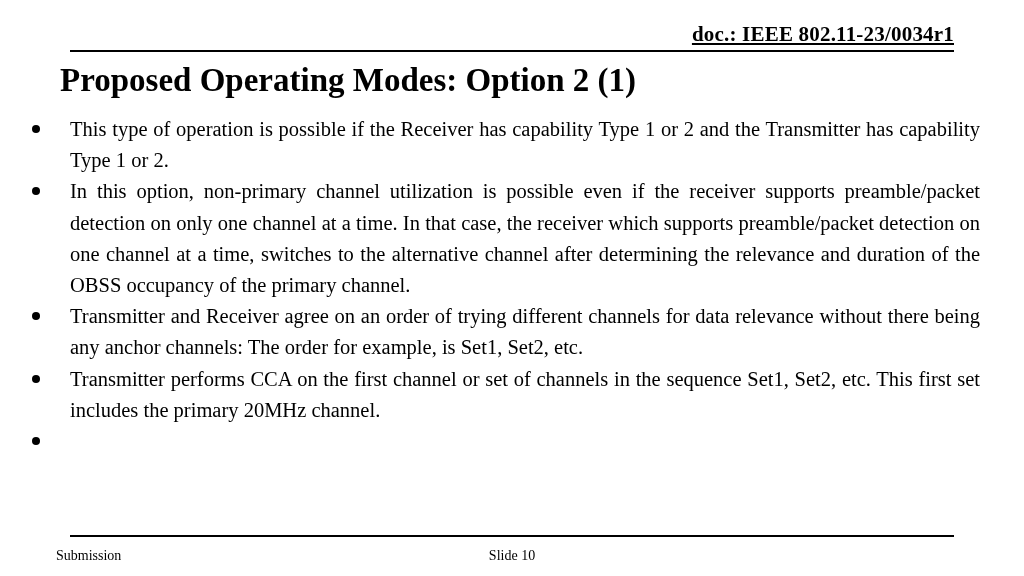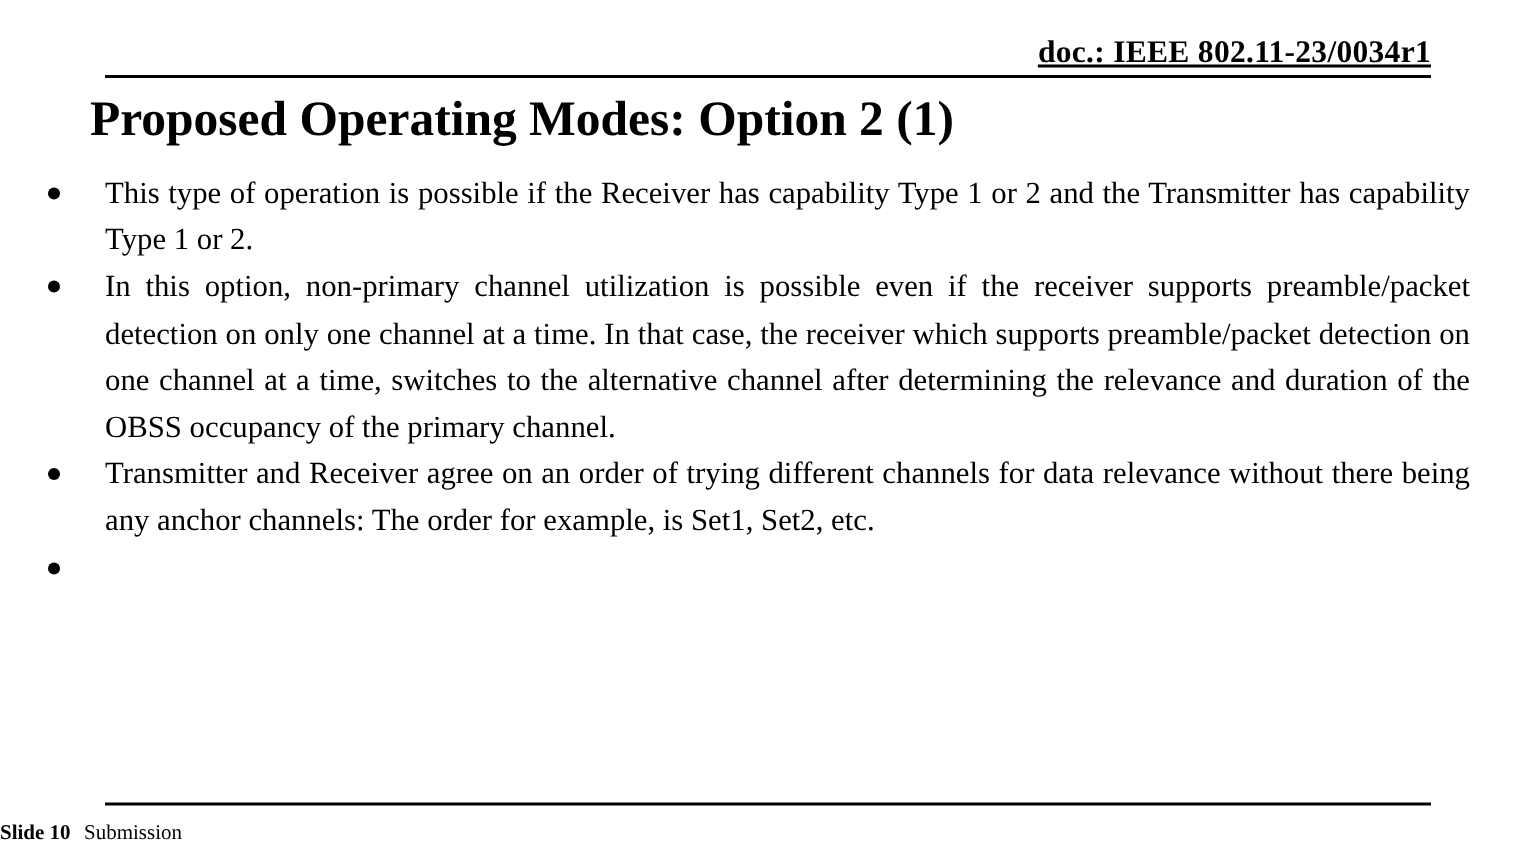--- a/index.html
+++ b/index.html
@@ -91,24 +91,23 @@
     top: 547px;
     left: 56px;
     font-size: 14px;
     line-height: 18px;
   }
   .footer-center {
     position: absolute;
     top: 547px;
     left: 0;
     width: 1024px;
-    text-align: left;
+    text-align: center;
     font-size: 14px;
     line-height: 18px;
-    font-weight: bold;
   }
 </style>
 </head>
 <body>
 
 <div class="slide">
 
   <div class="doc-header">doc.: IEEE 802.11-23/0034r1</div>
 
   <div class="header-rule"></div>
@@ -123,20 +122,24 @@
     <li>
       <span class="bullet-dot"></span>
       <span>In this option, non-primary channel utilization is possible even if the receiver supports preamble/packet detection on only one channel at a time. In that case, the receiver which supports preamble/packet detection on one channel at a time, switches to the alternative channel after determining the relevance and duration of the OBSS occupancy of the primary channel.</span>
     </li>
     <li>
       <span class="bullet-dot"></span>
       <span>Transmitter and Receiver agree on an order of trying different channels for data relevance without there being any anchor channels: The order for example, is Set1, Set2, etc.</span>
     </li>
     <li>
       <span class="bullet-dot"></span>
+      <span>Transmitter performs CCA on the first channel or set of channels in the sequence Set1, Set2, etc. This first set includes the primary 20MHz channel.</span>
+    </li>
+    <li>
+      <span class="bullet-dot"></span>
     </li>
   </ul>
 
   <div class="footer-rule"></div>
 
   <div class="footer-left">Submission</div>
 
   <div class="footer-center">Slide 10</div>
 
 </div>

